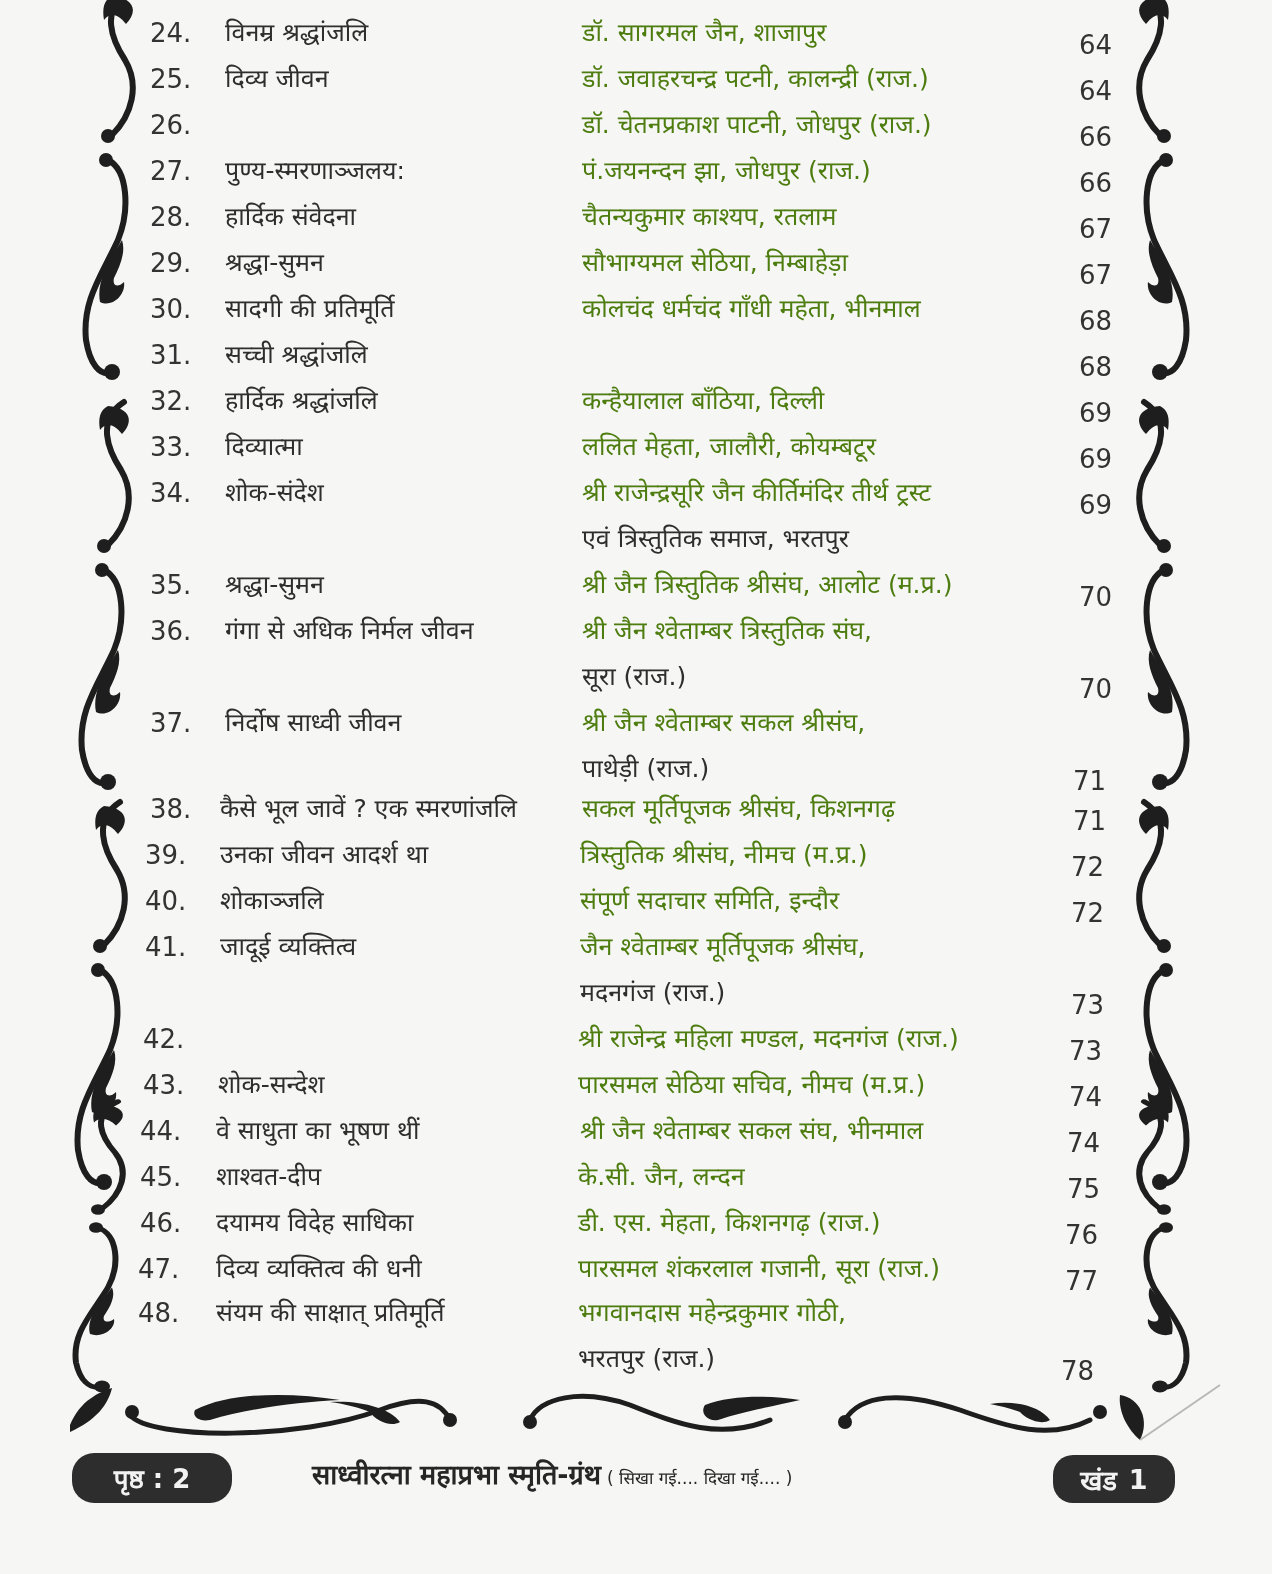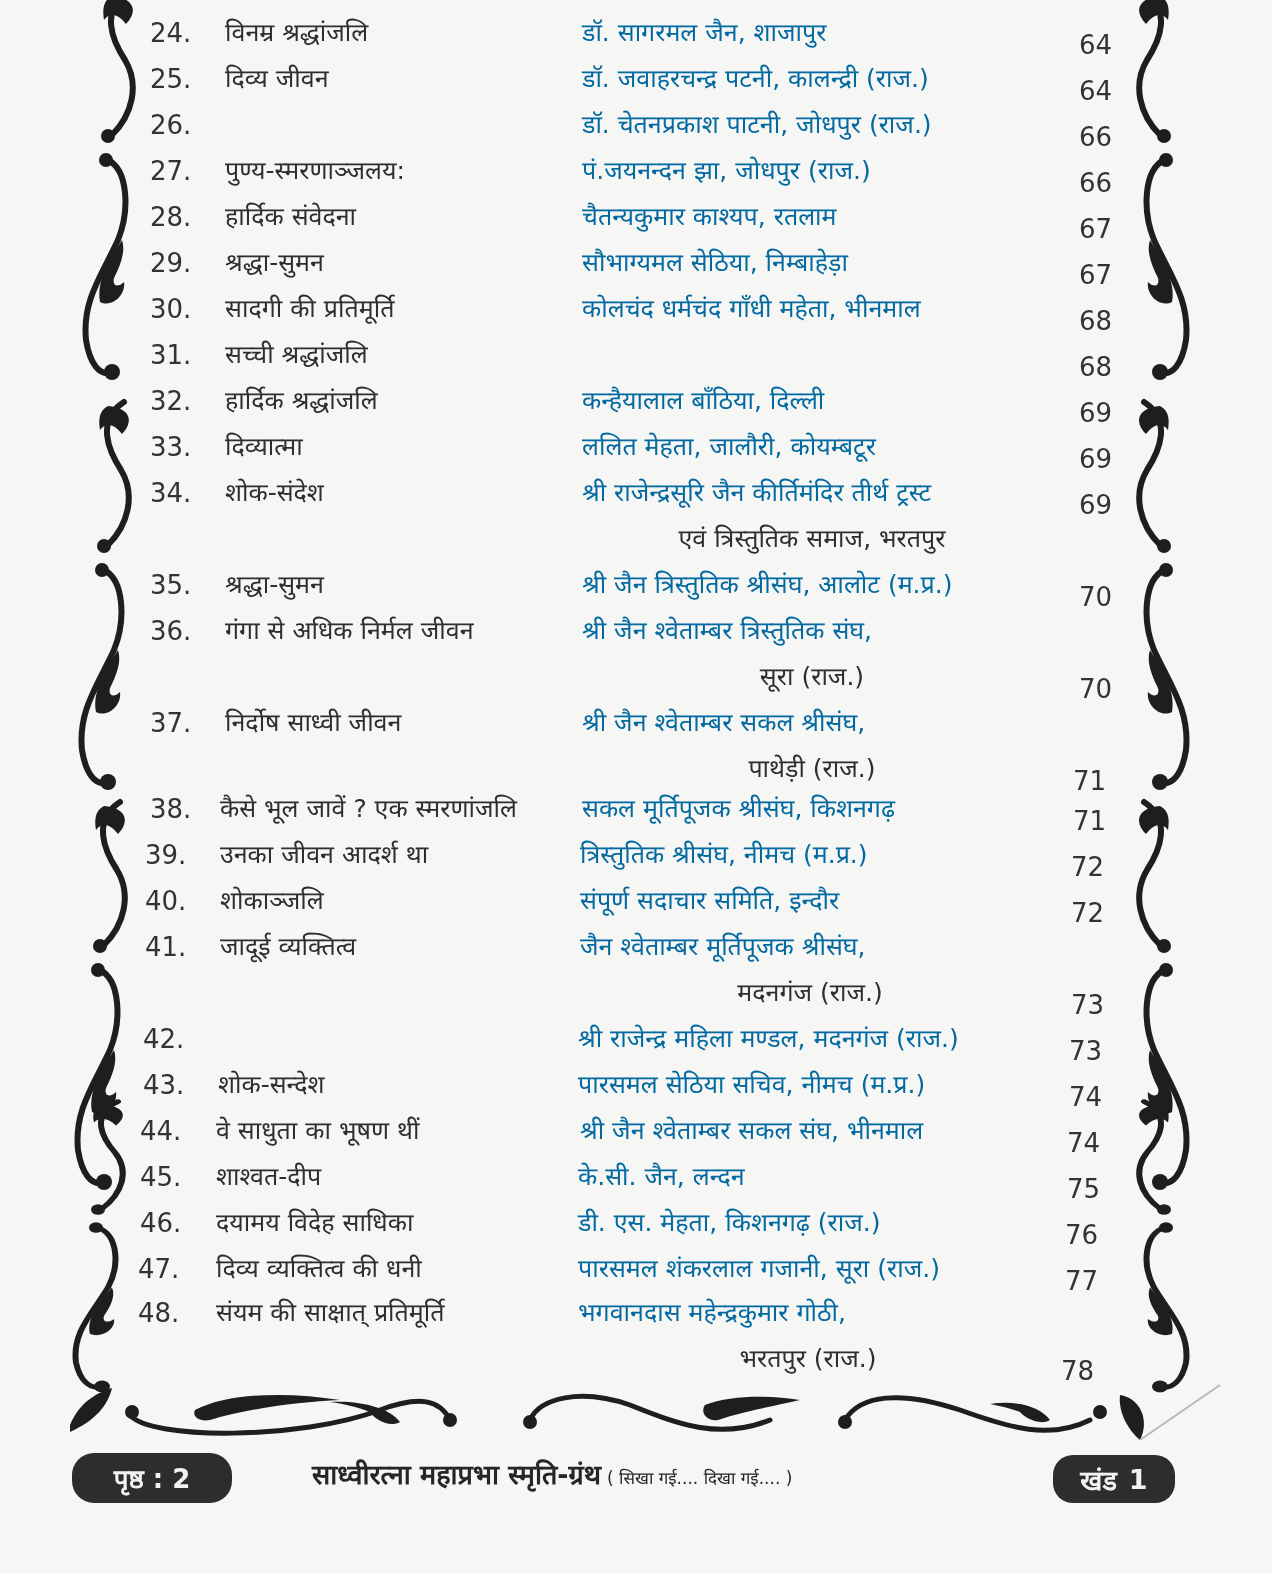--- a/index.html
+++ b/index.html
@@ -22,25 +22,25 @@
     position: absolute; left: 150px; width: 60px;
     font-size: 26px; line-height: 46px; color: #333;
     font-family: "DejaVu Sans", sans-serif;
   }
   .title {
     position: absolute; left: 225px; width: 350px;
     font-size: 25px; line-height: 46px; color: #2e2e2e; white-space: nowrap;
   }
   .author {
     position: absolute; left: 582px; width: 460px;
-    font-size: 25px; line-height: 46px; color: #0369a1; white-space: nowrap;
+    font-size: 25px; line-height: 46px; color: #4d7c0f; white-space: nowrap;
   }
   .author2 {
     position: absolute; left: 582px; width: 460px;
-    font-size: 25px; line-height: 46px; color: #2e2e2e; white-space: nowrap; text-align: center;
+    font-size: 25px; line-height: 46px; color: #2e2e2e; white-space: nowrap;
   }
   .pg {
     position: absolute; left: 1062px; width: 50px; text-align: right;
     font-size: 26px; line-height: 46px; color: #333;
   }
 
   
   .footer-left {
     position: absolute; left: 72px; top: 1453px; width: 160px; height: 50px;
     background: #2d2d2d; border-radius: 22px;

